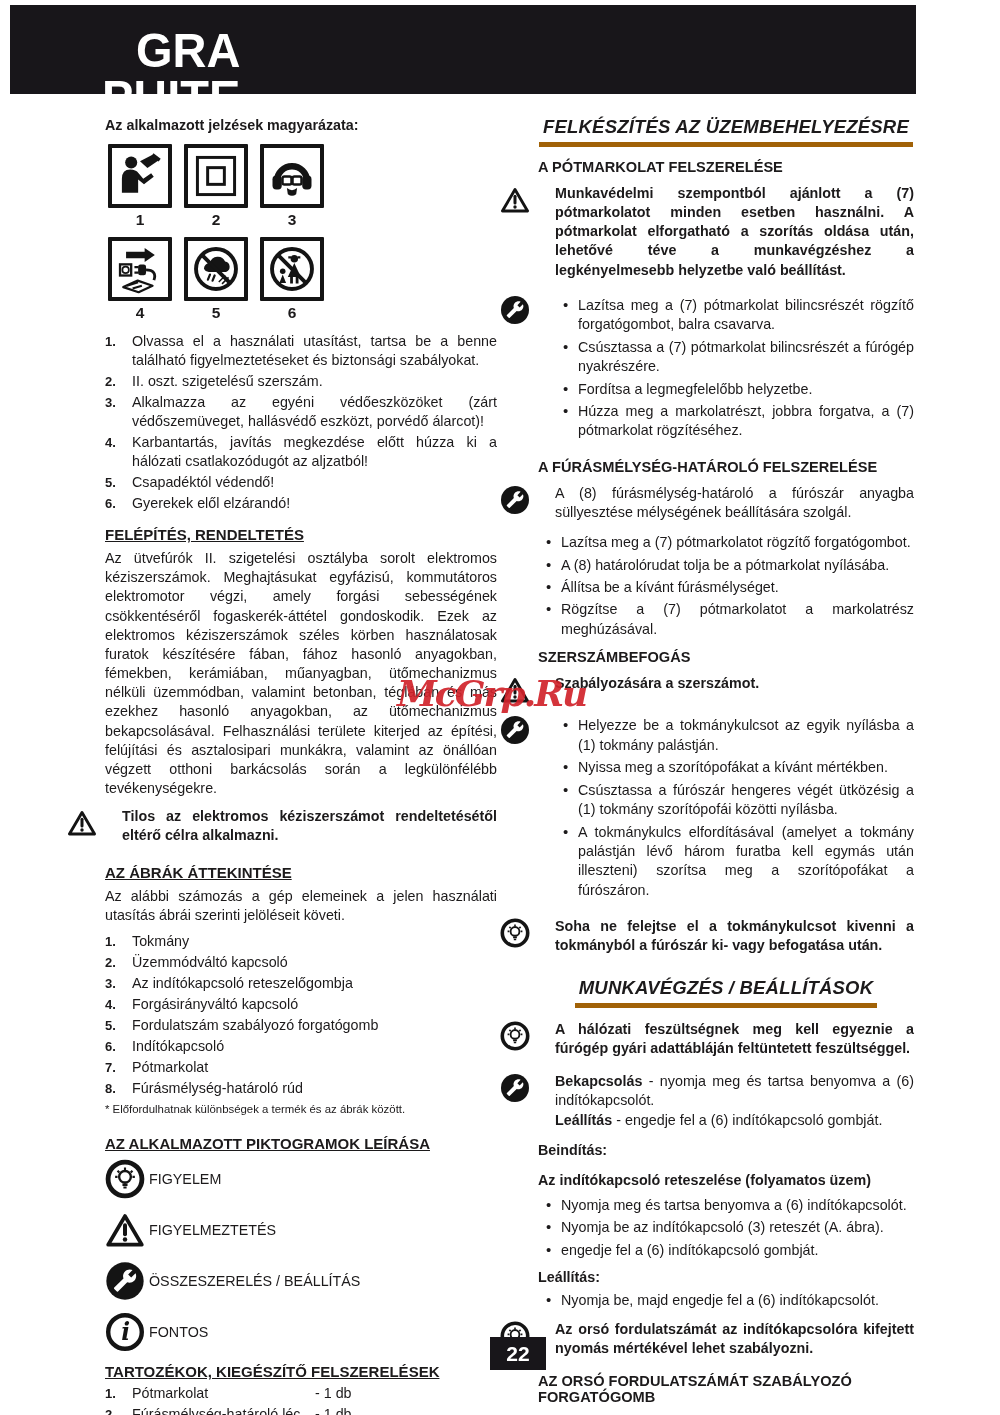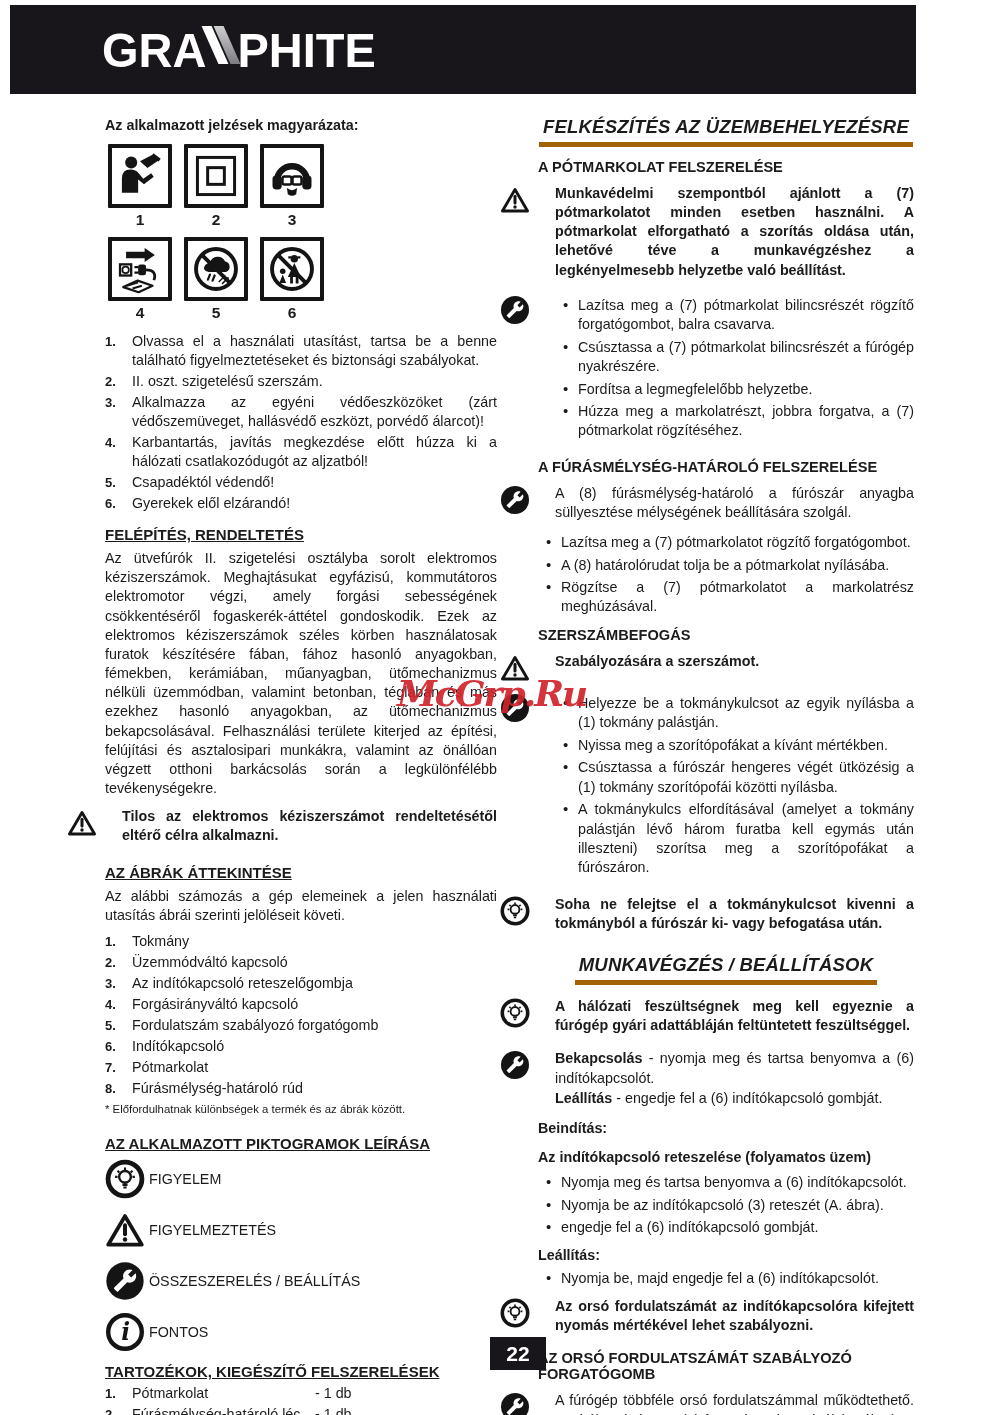--- a/index.html
+++ b/index.html
@@ -3,21 +3,21 @@
 <meta charset="utf-8">
 <style>
   html,body { margin:0; padding:0; background:#e8e8e8; }
   .page {
     position:relative; width:1000px; height:1415px; margin:0 auto;
     background:#ffffff; overflow:hidden;
     font-family:"Liberation Sans", sans-serif; color:#1c1a1b;
   }
   
   .header { position:absolute; left:10px; top:5px; width:906px; height:89px; background:#18161a; }
-  .logo { position:absolute; left:92px; top:21px; height:48px; display:flex; align-items:flex-start; }
+  .logo { position:absolute; left:92px; top:21px; height:48px; display:flex; align-items:flex-end;flex-direction:column; }
   .logo .lt { color:#fff; font-weight:bold; font-size:47px; letter-spacing:0px; line-height:1; transform:scaleY(1.04); }
   .logo .bar { width:10px; height:38px; margin:0 1px; transform:skewX(24deg); }
   .bar.b1 { background:#ffffff; margin-left:4px; }
   .bar.b2 { background:linear-gradient(180deg,#cfcfd2,#7c7c81); margin-right:5px; }
   
   .columns { position:absolute; left:105px; top:116px; width:810px; display:flex; gap:41px; }
   .colL { width:392px; flex:none; }
   .colR { width:376px; flex:none; }
   p { margin:0 0 7px; font-size:14.3px; line-height:1.34; text-align:justify; }
   .b { font-weight:bold; }
@@ -365,20 +365,21 @@
               <use href="#ic-wrench"></use>
             </svg>
           </span>
         <div class="txt">
             <p>A (8) fúrásmélység-határoló a fúrószár anyagba süllyesztése mélységének beállítására szolgál.</p>
           </div>
       </div>
       <ul class="bullets">
         <li>Lazítsa meg a (7) pótmarkolatot rögzítő forgatógombot.</li>
         <li>A (8) határolórudat tolja be a pótmarkolat nyílásába.</li>
+        <li>Állítsa be a kívánt fúrásmélységet.</li>
         <li>Rögzítse a (7) pótmarkolatot a markolatrész meghúzásával.</li>
       </ul>
 
       <div class="h3">SZERSZÁMBEFOGÁS</div>
       <div class="iconrow" style="margin-bottom:2px">
         <span class="ic">
             <svg viewBox="0 0 32 29">
               <use href="#ic-tri"></use>
             </svg>
           </span>

